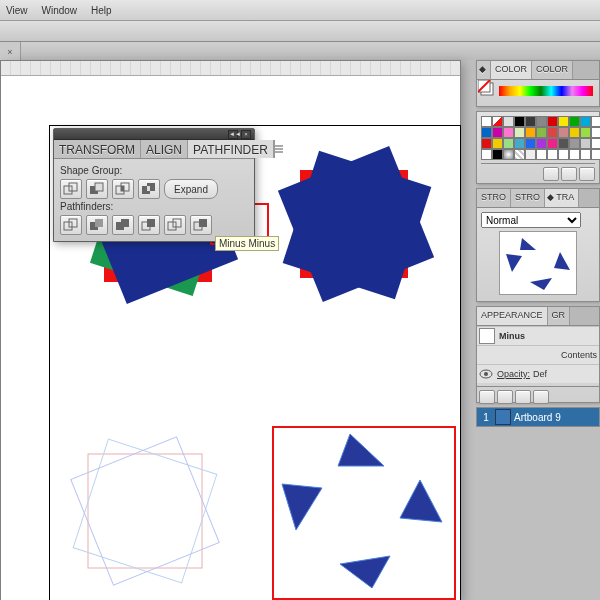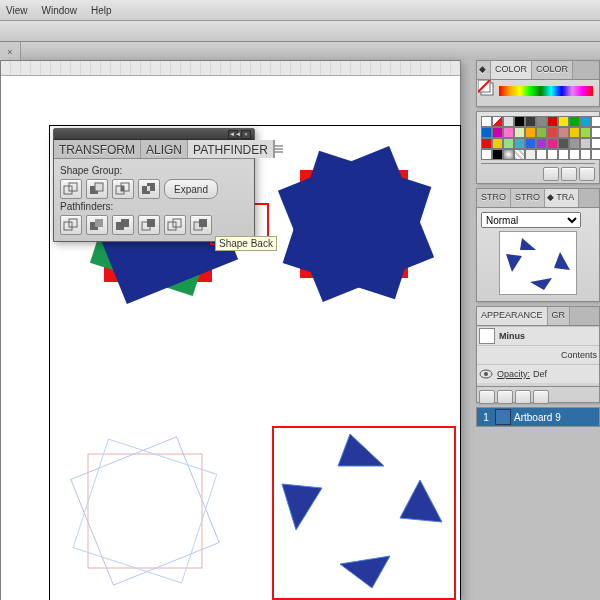--- a/index.html
+++ b/index.html
@@ -177,21 +177,21 @@
             <svg width="16" height="14">
               <rect x="1" y="4" width="8" height="8" fill="#ddd" stroke="#666"></rect>
               <rect x="6" y="1" width="8" height="8" fill="#666"></rect>
             </svg>
           </div>
       </div>
     </div>
   </div>
 
   <div class="highlight-box" style="left:210px;top:143px;width:55px;height:38px"></div>
-  <div class="tooltip" style="left:215px;top:176px">Shape Back</div>
+  <div class="tooltip" style="left:215px;top:176px">Minus Minus</div>
 
   <div class="right-panels">
 
     <div class="panel" style="position:relative">
       <div class="panel-tabs">
         <div class="panel-tab" style="padding-left:2px">◆</div>
         <div class="panel-tab active">COLOR</div>
         <div class="panel-tab">COLOR</div>
       </div>
       <div class="panel-body" style="position:relative;height:18px;">

